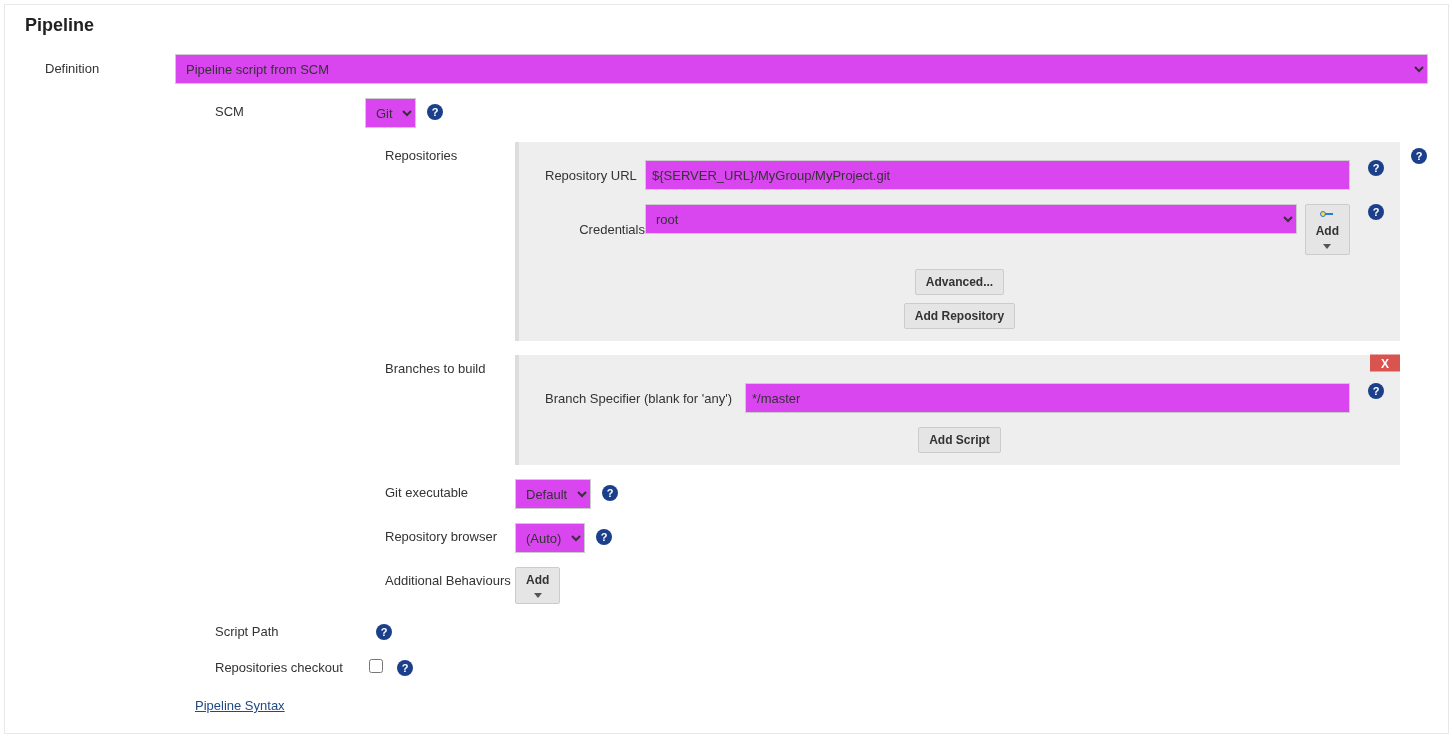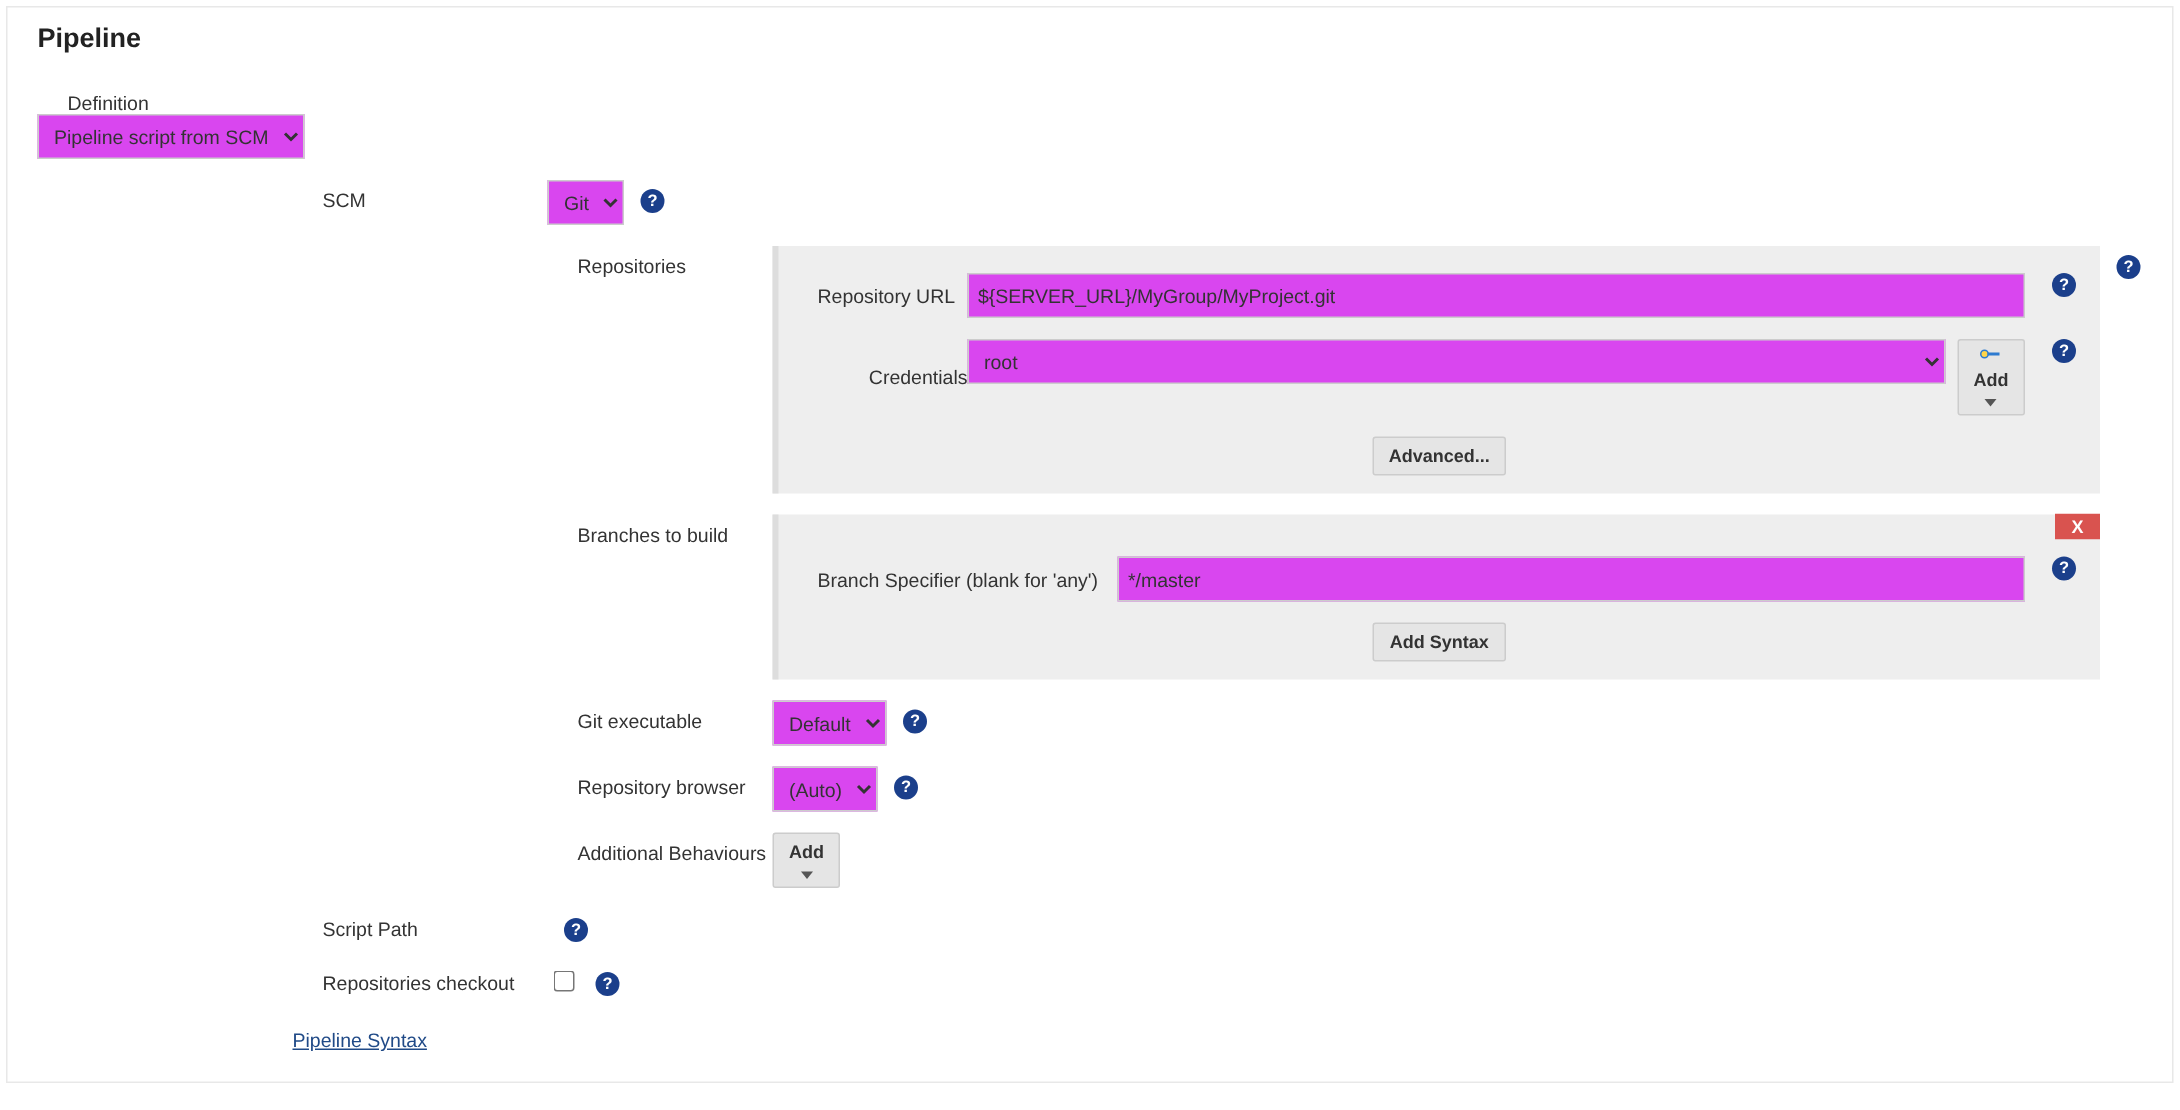--- a/index.html
+++ b/index.html
@@ -19,21 +19,20 @@
   h2.section-title {
     font-size: 18px;
     font-weight: bold;
     margin: 0 0 18px 0;
     color: #222;
   }
   .row {
     display: flex;
     align-items: flex-start;
     margin-bottom: 14px;
-    flex-direction: column;
   }
   .row > .lbl {
     width: 150px;
     padding-top: 7px;
     padding-left: 20px;
     color: #333;
   }
   .row > .ctrl {
     flex: 1;
     display: flex;
@@ -255,41 +254,44 @@
                   <span class="key-icon"></span>
                   <span>Add</span>
                   <span class="caret"></span>
                 </button>
                 <span class="help-icon">?</span>
               </div>
             </div>
             <div class="right-actions">
               <button class="btn">Advanced...</button>
             </div>
+            <div class="right-actions">
+              <button class="btn">Add Repository</button>
+            </div>
           </div>
           <div class="help-spacer">
               <span class="help-icon">?</span>
             </div>
         </div>
       </div>
 
       <div class="sub-row">
         <div class="sub-lbl" style="width:150px;">Branches to build</div>
         <div class="sub-ctrl">
           <div class="inner-block" style="padding-top:28px;">
             <div class="delete-x">X</div>
             <div class="inner-row">
               <div class="inner-lbl" style="width:210px;">Branch Specifier (blank for 'any')</div>
               <div class="inner-ctrl">
                 <input type="text" value="*/master" style="">
                 <span class="help-icon">?</span>
               </div>
             </div>
             <div class="right-actions">
-              <button class="btn">Add Syntax</button>
+              <button class="btn">Add Script</button>
             </div>
           </div>
           <div class="help-spacer"></div>
         </div>
       </div>
 
       <div class="sub-row">
         <div class="sub-lbl" style="width:150px;">Git executable</div>
         <div class="sub-ctrl">
           <div class="field-wrap">

